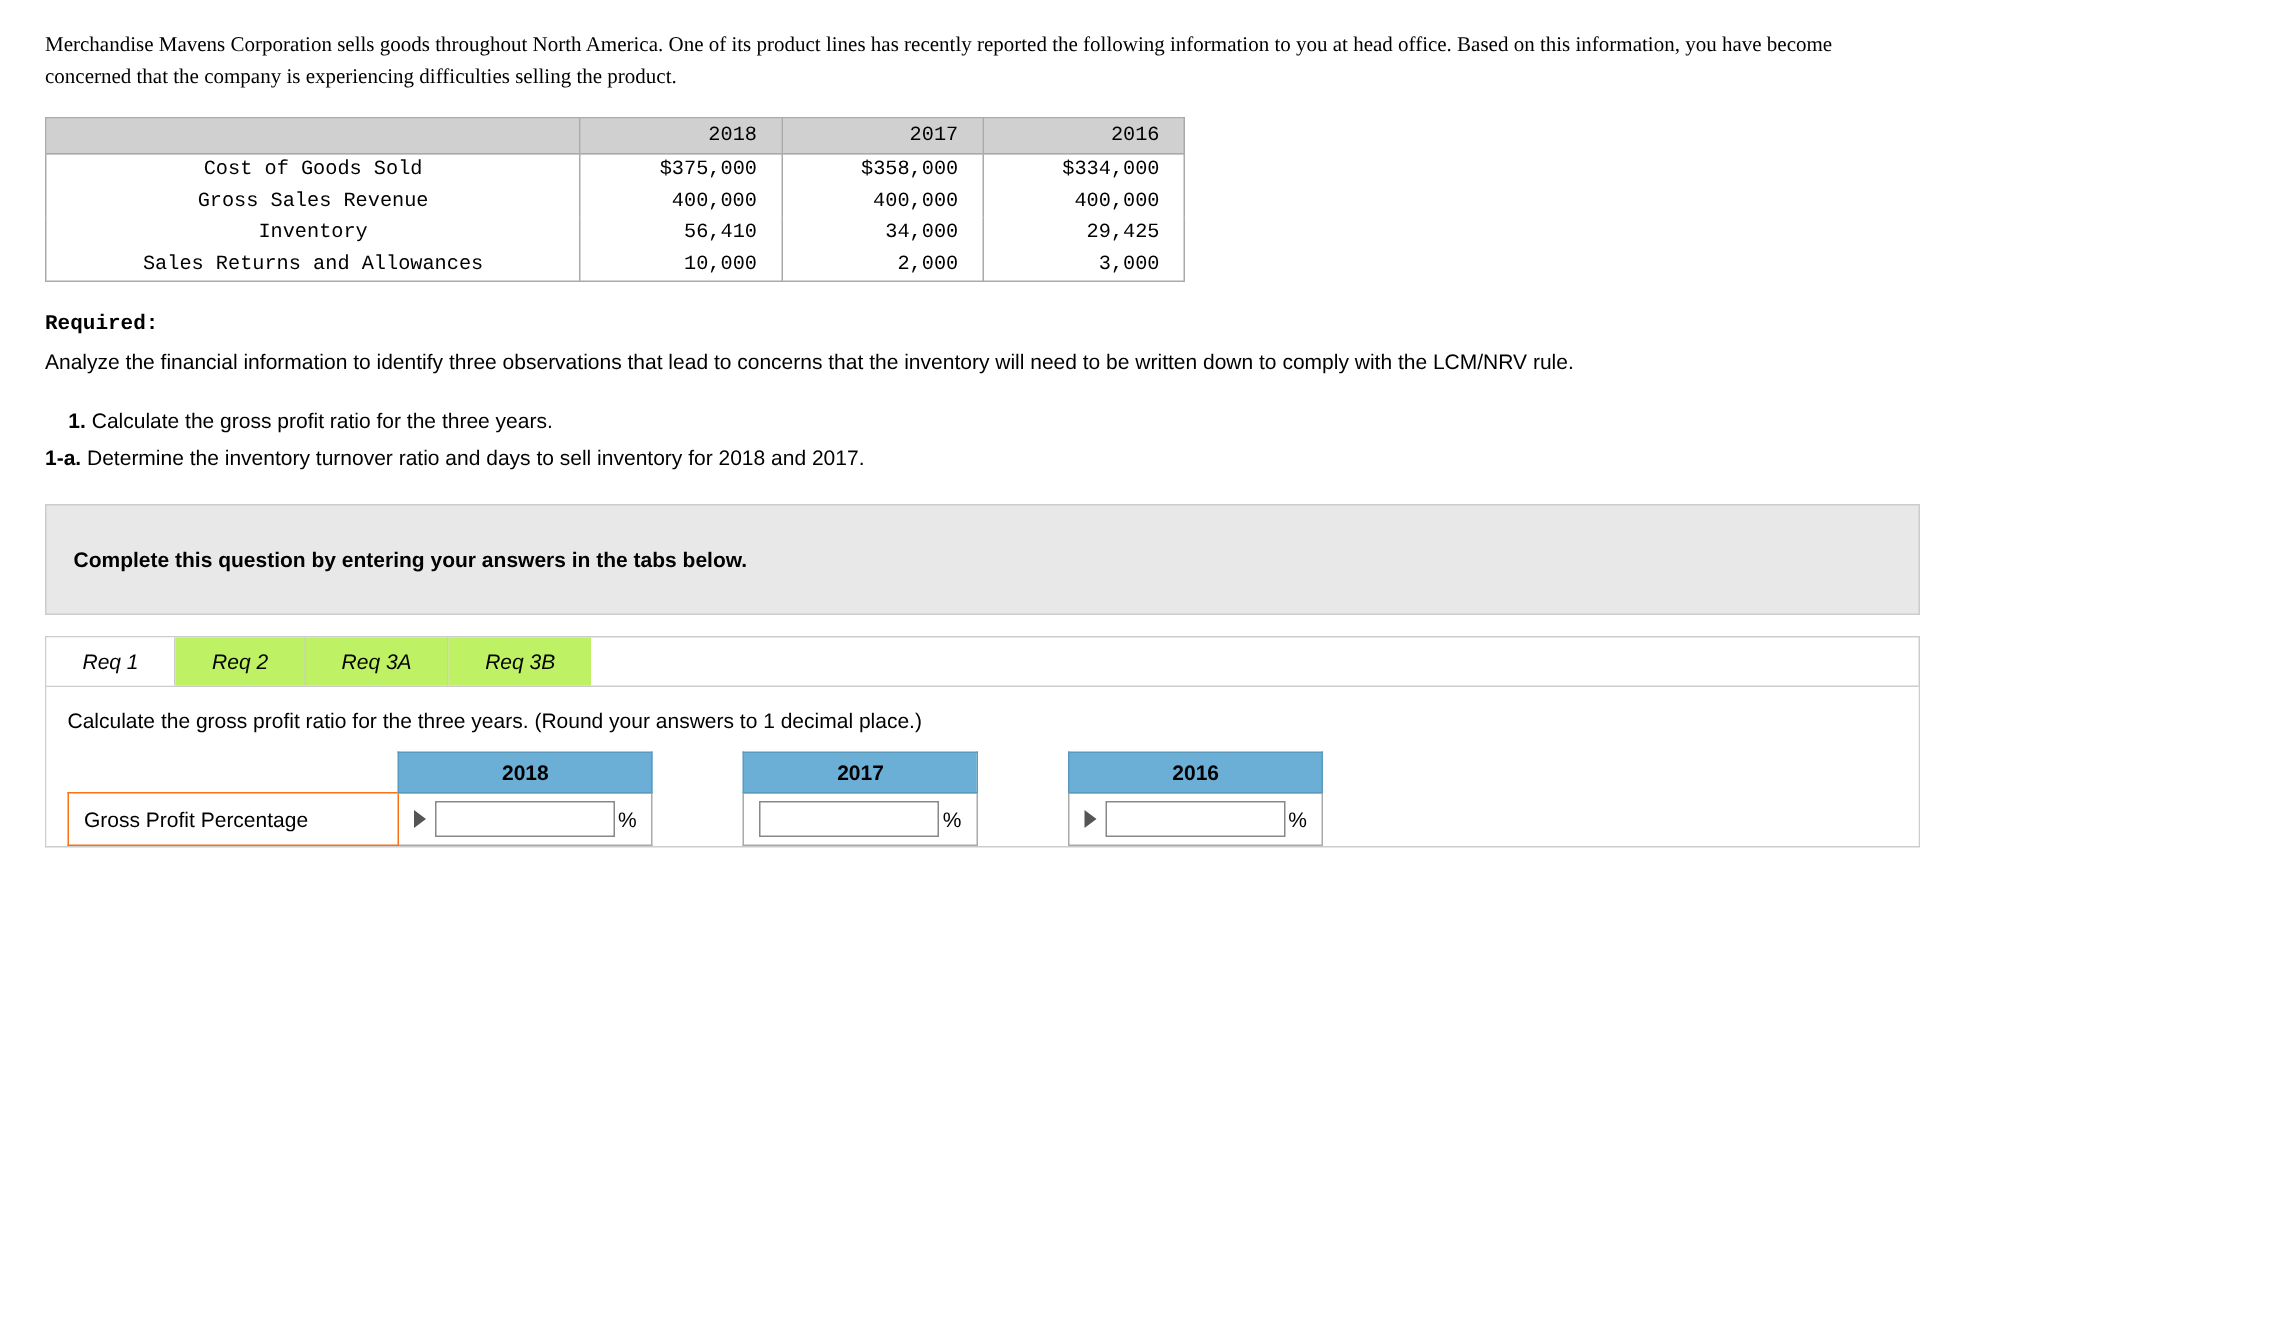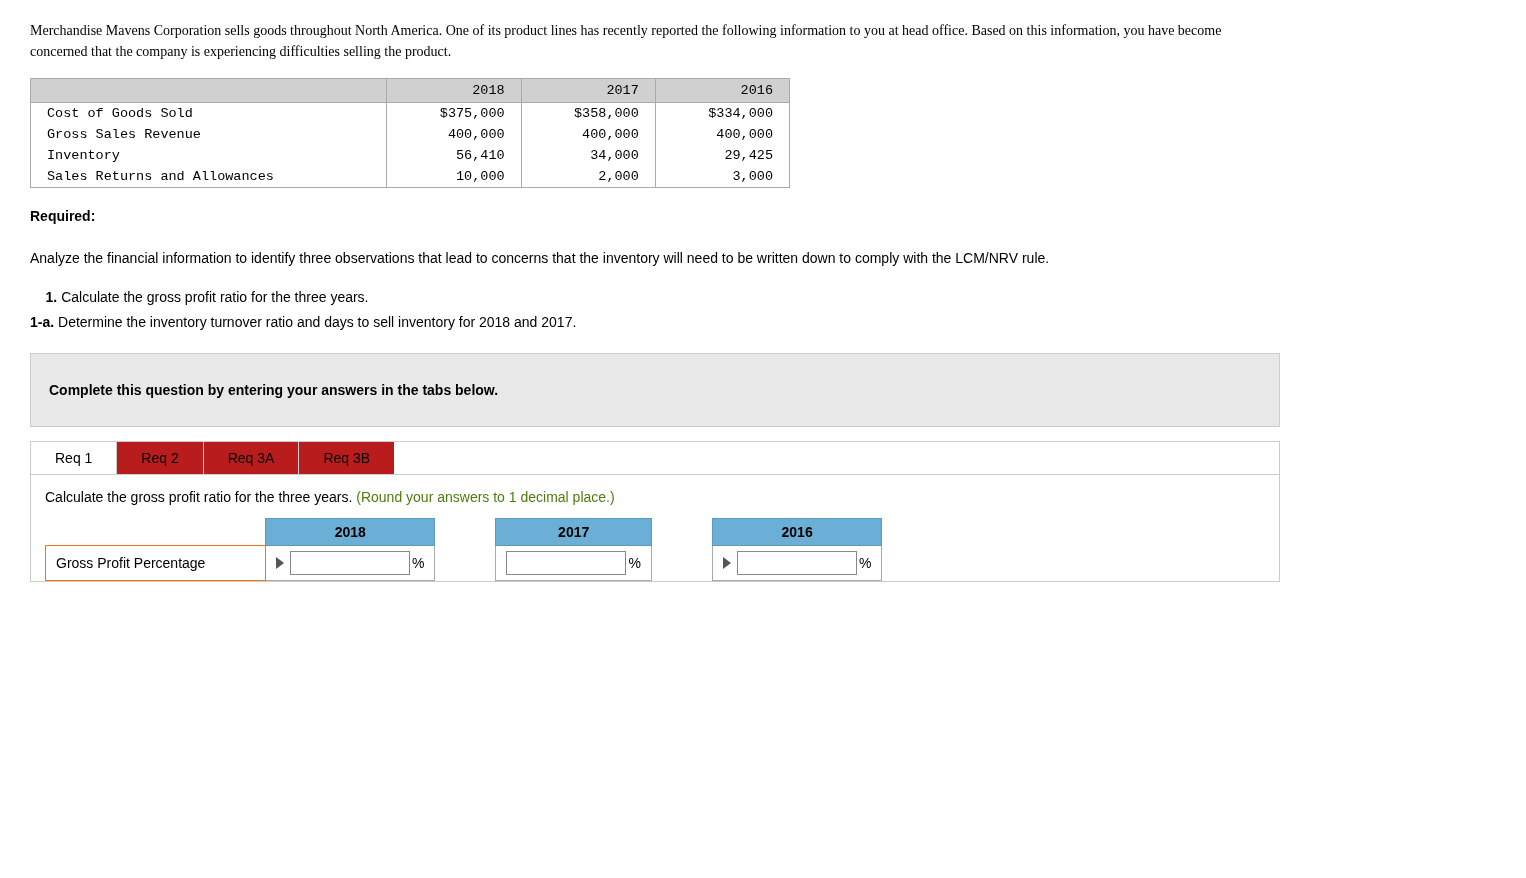--- a/index.html
+++ b/index.html
@@ -45,34 +45,35 @@
       text-align: left;
       border: 1px solid #aaa;
     }
     .data-table tbody td {
       padding: 3px 16px;
       border-left: 1px solid #aaa;
       border-right: 1px solid #aaa;
       text-align: right;
     }
     .data-table tbody td:first-child {
-      text-align: left;
+      text-align: center;
     }
     .data-table tbody tr:last-child td {
       border-bottom: 1px solid #aaa;
     }
 
     
     .required-section {
       margin-bottom: 18px;
       max-width: 1250px;
     }
     .required-section .required-label {
       font-weight: bold;
-      margin-bottom: 21px;
+      margin-bottom: 4px;
+      font-family: Liberation Mono, monospace;
     }
     .required-section p {
       line-height: 1.5;
     }
 
     
     .steps-section {
       margin-bottom: 20px;
       max-width: 1250px;
     }
@@ -99,27 +100,28 @@
 
     
     .tabs-wrapper {
       max-width: 1250px;
       border: 1px solid #ccc;
       margin-bottom: 0;
     }
     .tabs-row {
       display: flex;
       border-bottom: 1px solid #ccc;
+      font-style: italic;
     }
     .tab {
       padding: 8px 24px;
       border-right: 1px solid #ccc;
       cursor: pointer;
       font-size: 14px;
-      background: #b91c1c;
+      background: #bef264;
       user-select: none;
     }
     .tab:last-child {
       border-right: none;
     }
     .tab.active {
       background: #fff;
       font-weight: normal;
     }
 
@@ -127,21 +129,21 @@
     .tab-content {
       padding: 12px 14px 0 14px;
       background: #fff;
     }
     .tab-instruction {
       font-size: 14px;
       margin-bottom: 10px;
       line-height: 1.5;
     }
     .tab-instruction .orange {
-      color: #4d7c0f;
+      color: #000000;
     }
 
     
     .answer-table-wrapper {
       margin-top: 4px;
     }
     .answer-table {
       border-collapse: collapse;
       font-size: 14px;
     }

